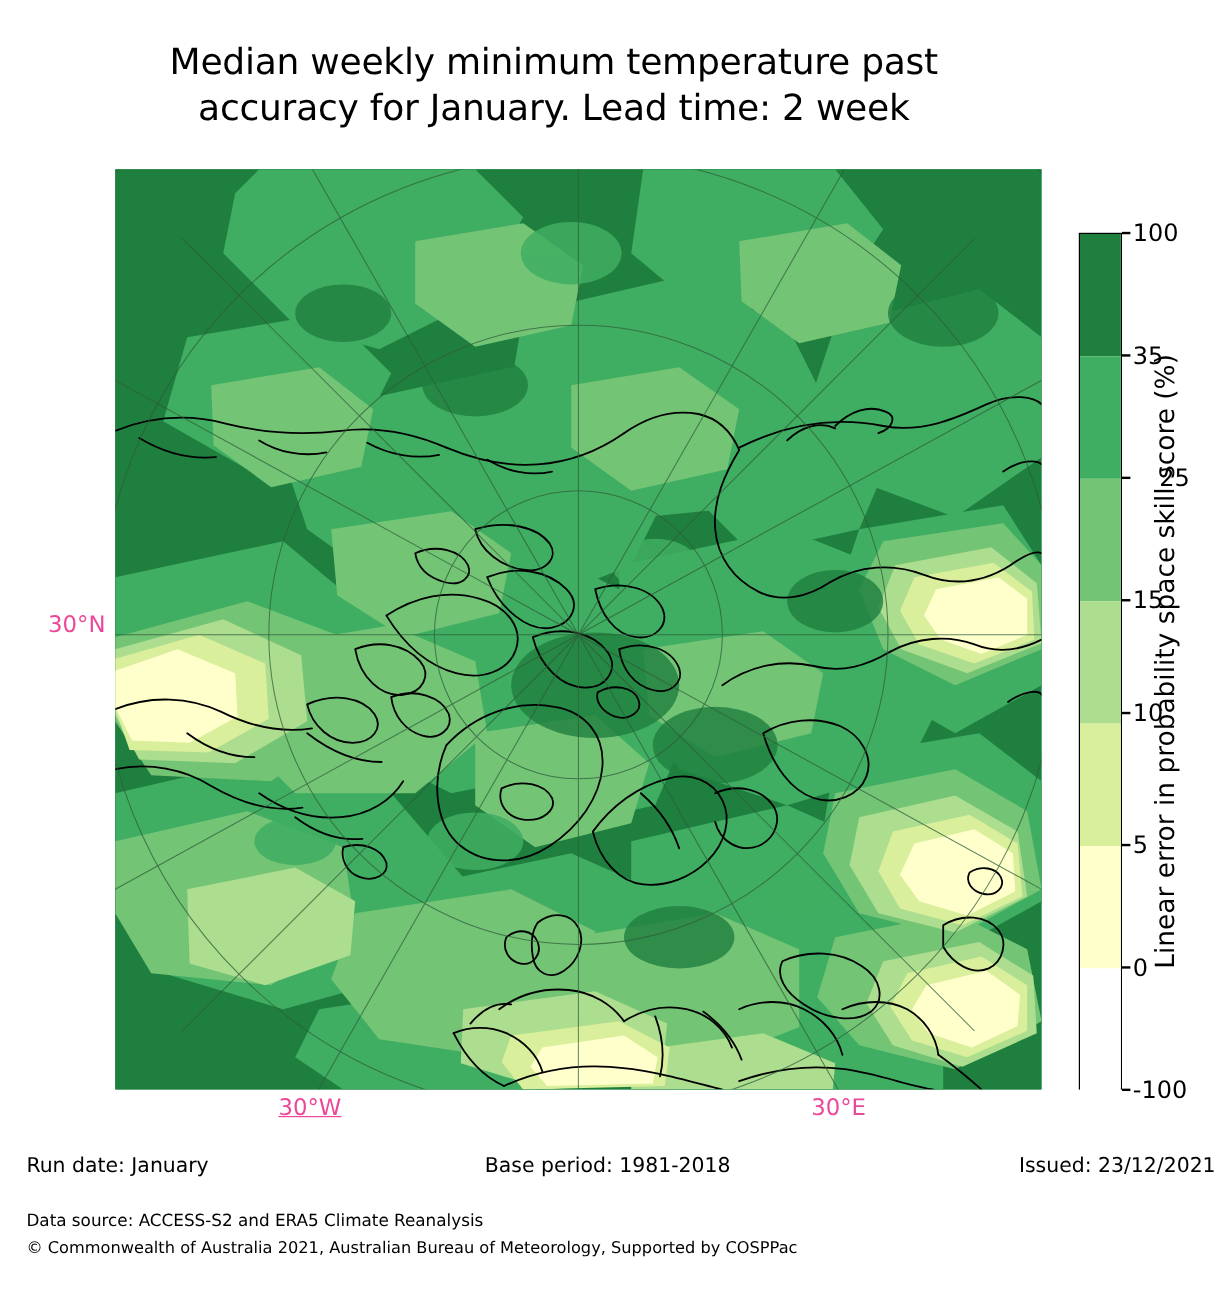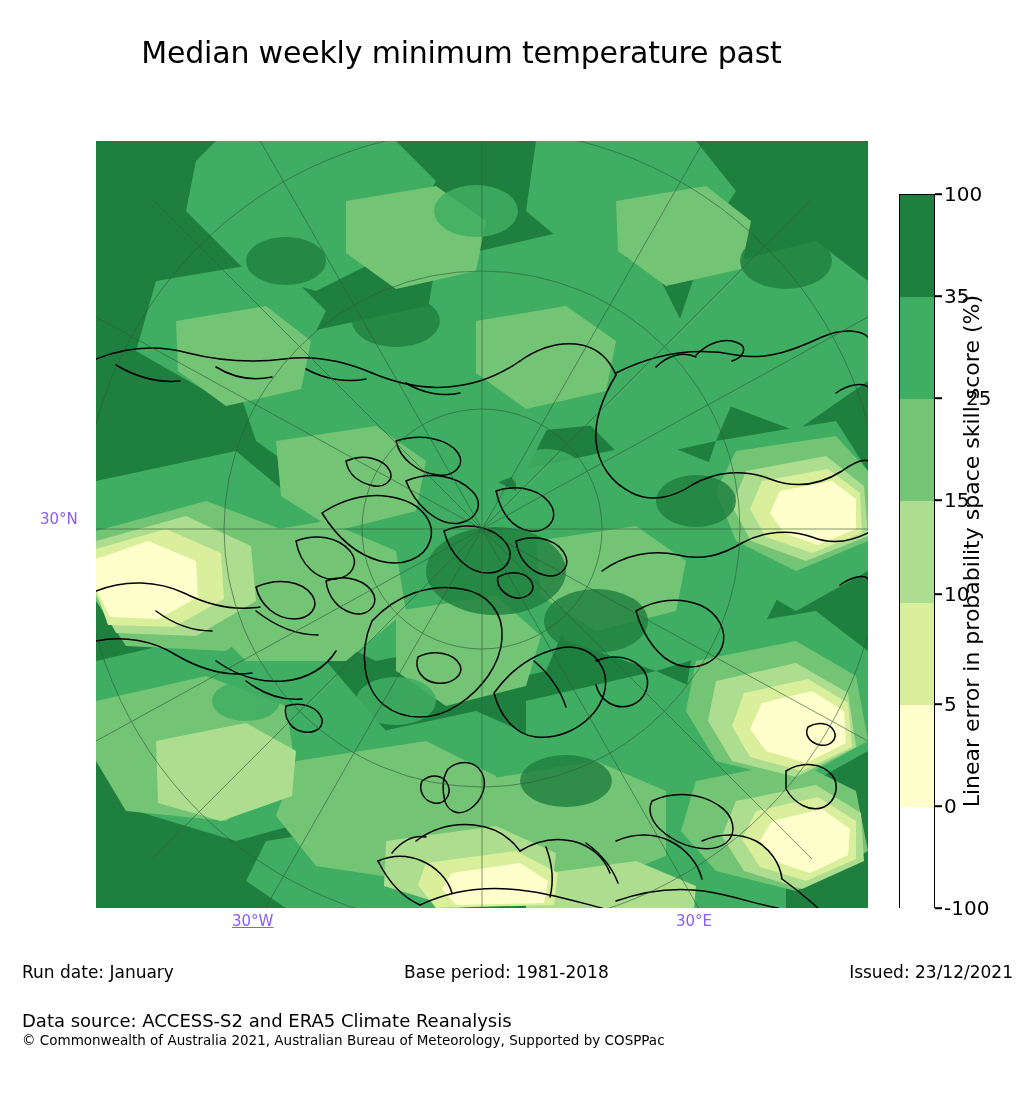--- a/index.html
+++ b/index.html
@@ -32,21 +32,21 @@
   .map-stack > *{position:absolute;}
 
   
   .lyr{position:absolute;inset:0;}
 
   
   .grat{position:absolute;inset:0;pointer-events:none;}
 
   
   .axlbl{
-    position:absolute;color:#8b5cf6;font-size:15px;white-space:nowrap;
+    position:absolute;color:#ec4899;font-size:19px;white-space:nowrap;
   }
   .axlbl-left{left:40px;top:510px;}
   .axlbl-bw{left:232px;top:912px;text-decoration:underline;}
   .axlbl-be{left:676px;top:912px;}
 
   
   .cbar-wrap{
     position:absolute;left:899px;top:194px;width:36px;height:714px;
     border:1.4px solid #000;
     box-sizing:border-box;
@@ -75,28 +75,29 @@
     font-size:22px;color:#000;white-space:nowrap;
   }
 
   
   .foot-row{
     position:absolute;left:0;top:962px;width:1020px;height:24px;padding-left:23px;
   }
   .foot-a{position:absolute;left:22px;top:0;font-size:17px;color:#000;}
   .foot-b{position:absolute;left:404px;top:0;font-size:17px;color:#000;}
   .foot-c{position:absolute;right:30px;top:0;font-size:17px;color:#000;}
-  .foot-src{position:absolute;left:22px;top:1010px;font-size:18px;color:#000;}
+  .foot-src{position:absolute;left:22px;top:1010px;font-size:14px;color:#000;}
   .foot-cc{position:absolute;left:22px;top:1032px;font-size:13.5px;color:#000;}
 </style>
 </head>
 <body>
 
 <div class="title-block">
   <span class="title-line">Median weekly minimum temperature past</span>
+  <span class="title-line">accuracy for January. Lead time: 2 week</span>
 </div>
 
 <div class="map-panel">
   <div class="map-stack">
 
     <div class="lyr" style="background:#1f7f3e;"></div>
 
     <svg class="lyr" viewBox="0 0 772 767" preserveAspectRatio="none">
       <g fill="#3fae62">
         <path d="M120 0 L300 0 L340 40 L300 110 L220 150 L150 130 L90 70 L100 20 Z"></path>

